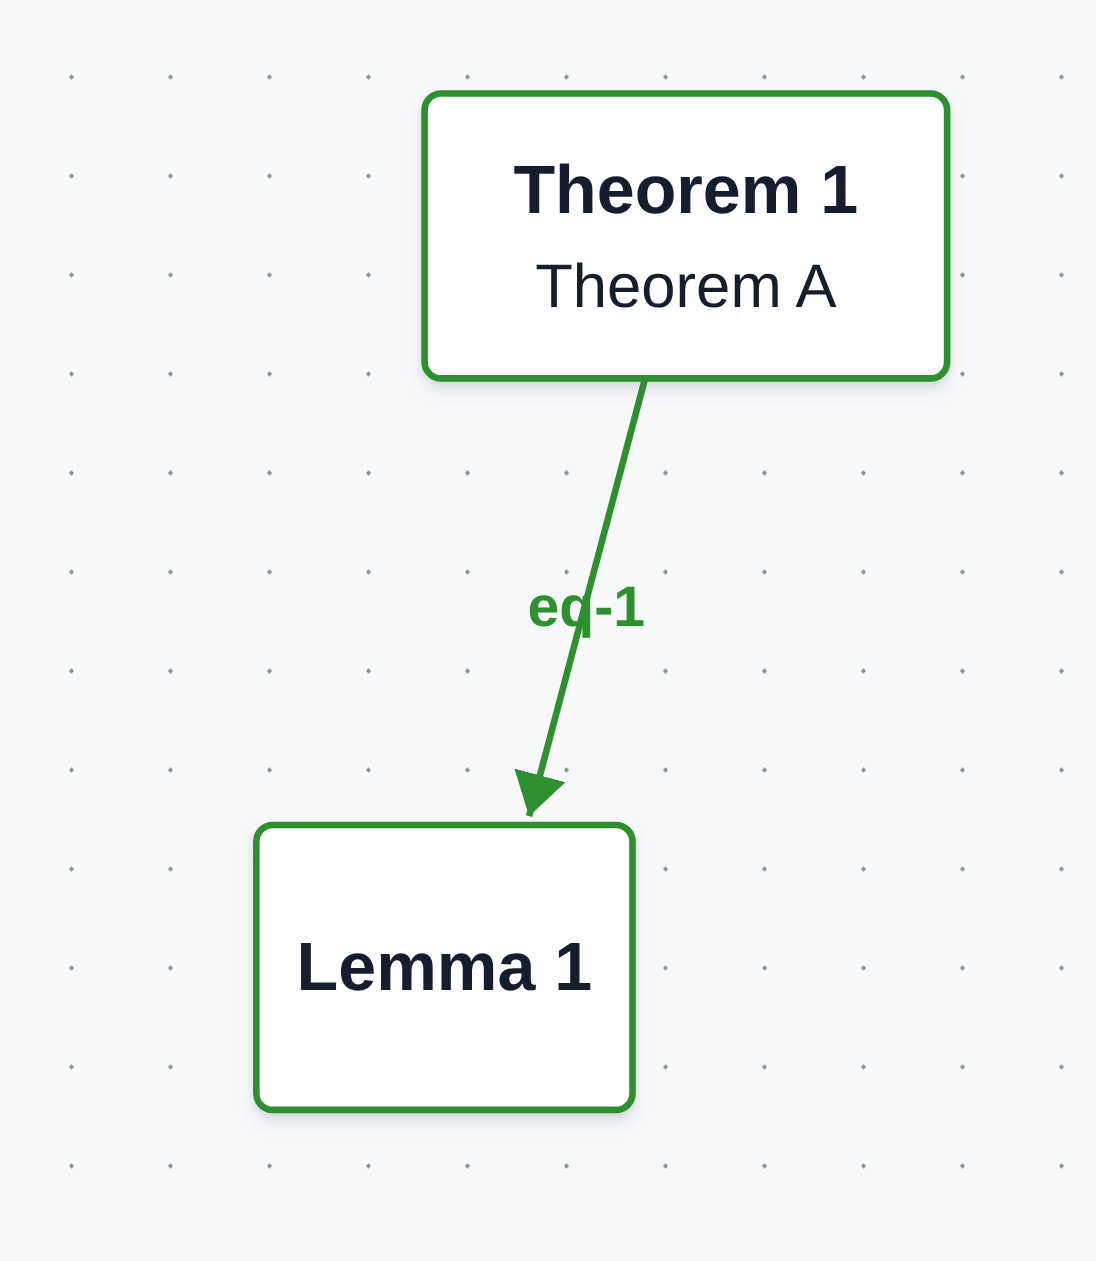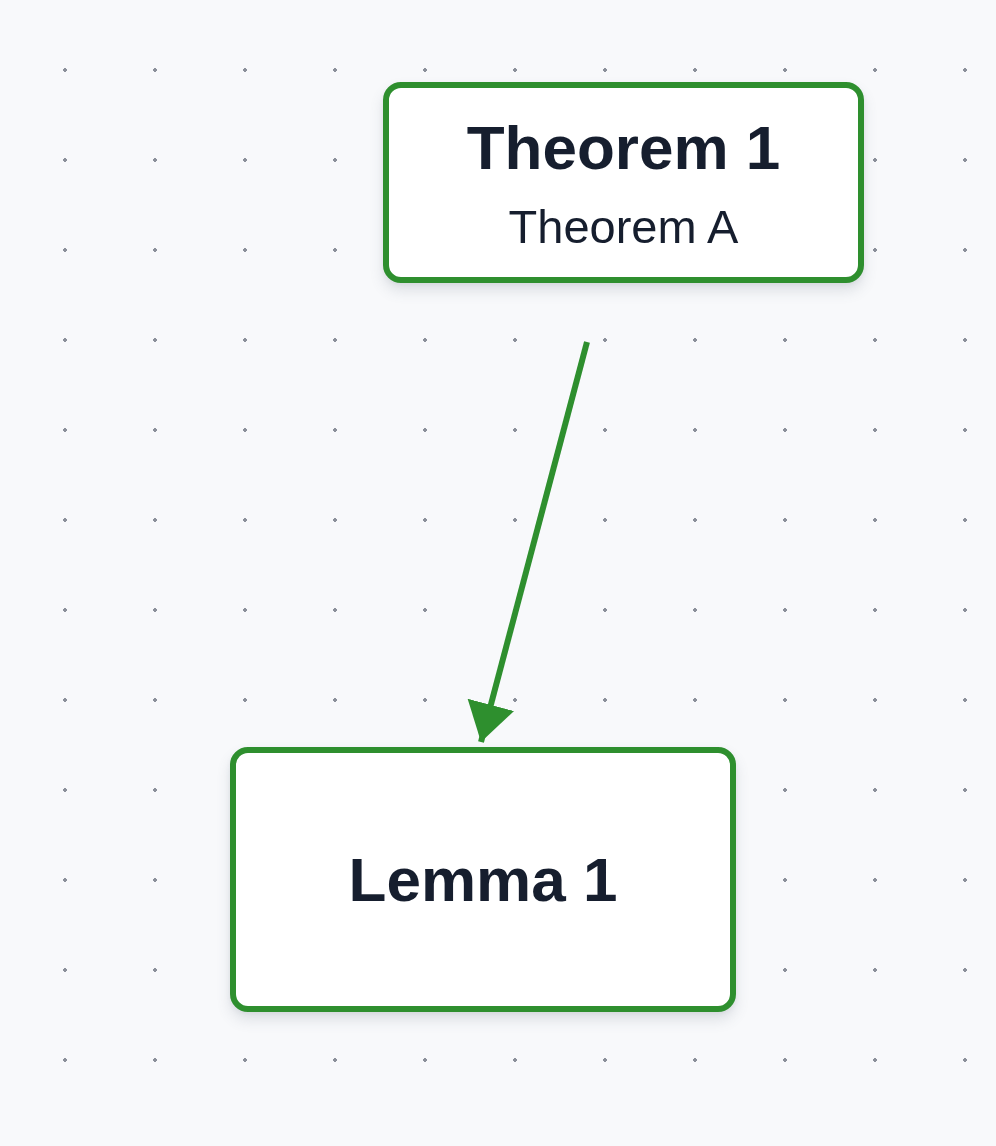--- a/index.html
+++ b/index.html
@@ -44,51 +44,52 @@
     background:#ffffff;
     border:6px solid var(--green);
     border-radius:18px;
     box-shadow:0 8px 14px rgba(90,100,120,0.16), 0 2px 4px rgba(90,100,120,0.08);
     display:flex;
     flex-direction:column;
     align-items:center;
     justify-content:center;
     text-align:center;
   }
-  .node-theorem{ left:383px; top:82px;  width:481px; height:201px; }
-  .node-lemma  { left:230px; top:747px; width:506px; height:265px; }
+  .node-theorem{ left:383px; top:82px;  width:481px; height:265px; }
+  .node-lemma  { left:230px; top:747px; width:348px; height:265px; }
   .node-title{
     color:var(--ink);
     font-size:62px;
     font-weight:700;
     line-height:1.45;
     white-space:nowrap;
   }
   .node-subtitle{
     color:var(--ink);
-    font-size:47px;
+    font-size:56px;
     font-weight:400;
     line-height:1.45;
     white-space:nowrap;
   }
 </style>
 </head>
 <body>
 
 <div class="canvas">
 
   <svg class="edge-layer" width="996" height="1146" viewBox="0 0 996 1146" xmlns="http://www.w3.org/2000/svg">
     <defs>
       <marker id="arrowhead" viewBox="0 0 10 10" refX="8" refY="5" markerWidth="8" markerHeight="10" orient="auto" markerUnits="strokeWidth">
         <path d="M 0 0 L 8 5 L 0 10 Z" fill="#2e8f2e"></path>
       </marker>
     </defs>
     <path d="M 587 342 L 481 742" stroke="#2e8f2e" stroke-width="6" fill="none" marker-end="url(#arrowhead)"></path>
   </svg>
 
+  <div class="edge-label">eq-1</div>
 
   <div class="node node-theorem">
     <div class="node-title">Theorem 1</div>
     <div class="node-subtitle">Theorem A</div>
   </div>
 
   <div class="node node-lemma">
     <div class="node-title">Lemma 1</div>
   </div>
 

